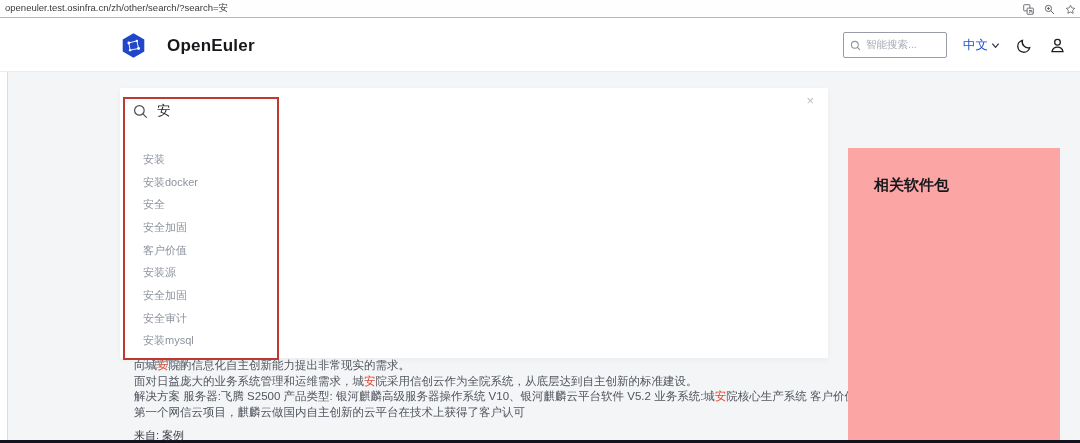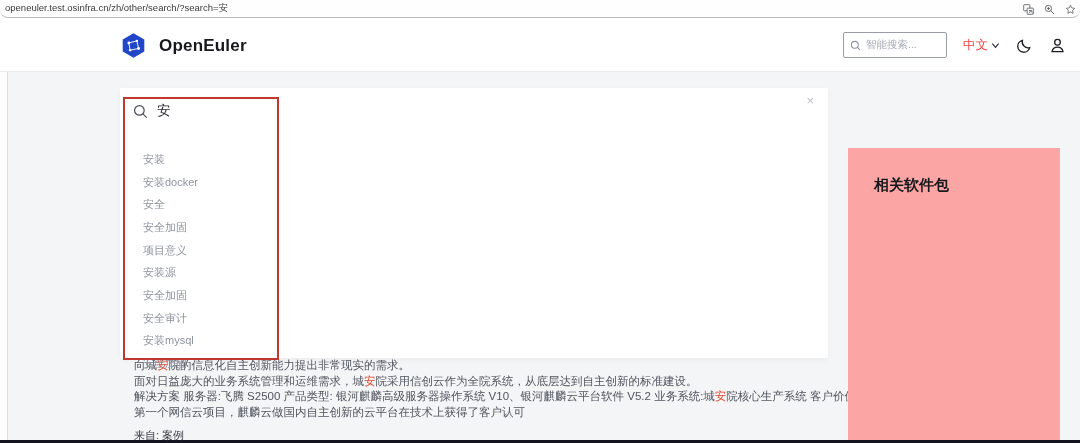--- a/index.html
+++ b/index.html
@@ -2,40 +2,40 @@
 <html><head>
 <meta charset="utf-8">
 <style>
   * { margin:0; padding:0; box-sizing:border-box; }
   html,body { width:1080px; height:443px; overflow:hidden; }
   body { font-family:"Liberation Sans","DejaVu Sans",sans-serif; background:#ffffff; position:relative; }
   .screen { position:absolute; inset:0; width:1080px; height:443px; background:#fff; overflow:hidden; }
 
   
   .urlbar { position:absolute; left:0; top:0; width:1080px; height:18px; background:#fefefe;
-            border-bottom:1px solid #b9b9b9; display:flex; align-items:center;border-radius:8px; }
+            border-bottom:1px solid #b9b9b9; display:flex; align-items:center; }
   .url-text { font-size:9.5px; color:#3a3a3a; padding-left:5px; letter-spacing:0; }
   .urlbar-icons { position:absolute; right:4px; top:0; height:18px; display:flex; align-items:center; gap:9px; }
   .b-icon { width:12px; height:12px; color:#5f6368; display:flex; align-items:center; justify-content:center; }
   .b-icon svg { width:11px; height:11px; }
 
   
   .header { position:absolute; left:0; top:18px; width:1080px; height:54px; background:#ffffff;
             border-bottom:1px solid #ececee; z-index:40; }
-  .brand { position:absolute; left:120px; top:14px; display:flex; align-items:center; gap:12px; }
+  .brand { position:absolute; left:120px; top:14px; display:flex; align-items:center; gap:20px; }
   .brand-logo { width:27px; height:27px; }
   .brand-name { font-size:17px; font-weight:bold; color:#17181c; letter-spacing:.2px; }
   .nav { position:absolute; left:240px; top:0; height:54px; display:flex; align-items:center; }
   .nav-item { font-size:12.5px; color:#252b3a; padding:0 22px; cursor:pointer; }
   .header-right { position:absolute; right:14px; top:0; height:54px; display:flex; align-items:center; gap:16px; }
   .mini-search { width:104px; height:26px; border:1px solid #979ca8; border-radius:2px; background:#fff;
                  display:flex; align-items:center; padding:0 6px; gap:5px; }
   .mini-search svg { width:11px; height:11px; }
   .mini-search-ph { font-size:10.5px; color:#a6abb5; white-space:nowrap; overflow:hidden; }
-  .lang { display:flex; align-items:center; gap:3px; font-size:12.5px; color:#ef4444; cursor:pointer; }
+  .lang { display:flex; align-items:center; gap:3px; font-size:12.5px; color:#1d4ed8; cursor:pointer; }
   .lang svg { width:9px; height:9px; }
   .hdr-icon { width:17px; height:17px; color:#1b1d22; cursor:pointer; }
   .hdr-icon svg { width:17px; height:17px; }
 
   
   .main { position:absolute; left:0; top:72px; width:1080px; height:368px; background:#f4f5f7; }
   .left-strip { position:absolute; left:0; top:0; width:8px; height:368px; background:#ffffff; border-right:1px solid #dcdcde; }
 
   
   .result-block { position:absolute; left:134px; top:286px; width:930px; z-index:1; }
@@ -156,21 +156,21 @@
             <path d="M10.6 10.6L14.6 14.6"></path>
         </svg>
         <span class="panel-query">安</span>
       </div>
       <span class="panel-close">×</span>
       <div class="suggestions">
         <div class="sug-item">安装</div>
         <div class="sug-item">安装docker</div>
         <div class="sug-item">安全</div>
         <div class="sug-item">安全加固</div>
-        <div class="sug-item">项目意义</div>
+        <div class="sug-item">客户价值</div>
         <div class="sug-item">安装源</div>
         <div class="sug-item">安全加固</div>
         <div class="sug-item">安全审计</div>
         <div class="sug-item">安装mysql</div>
         <div class="sug-item">安全加固</div>
       </div>
     </div>
 
     <div class="annotation"></div>
   </div>

